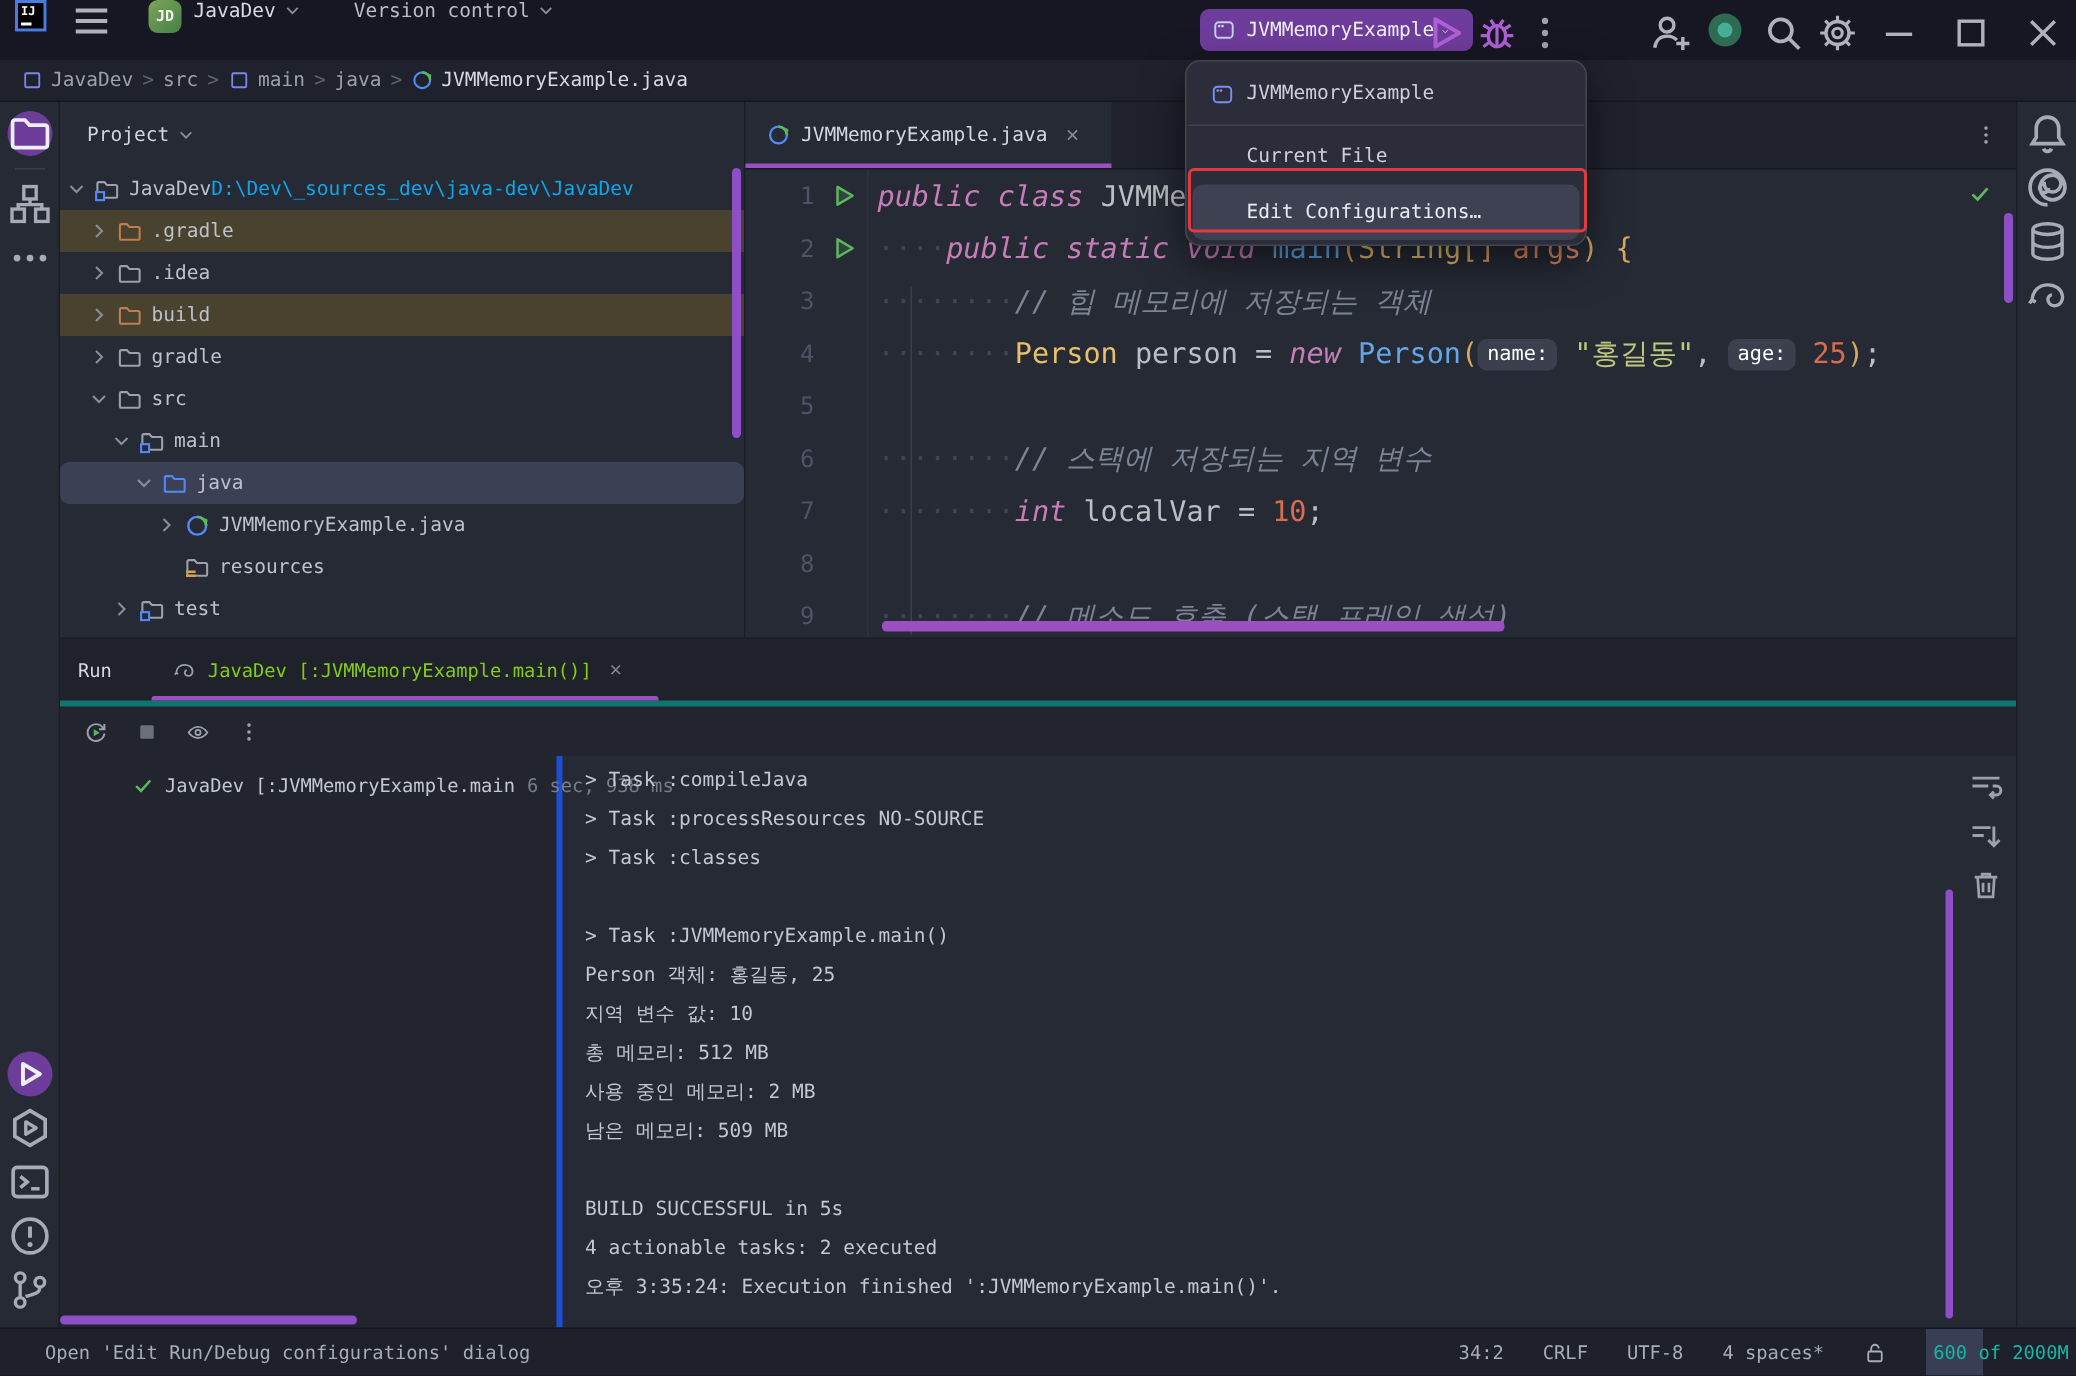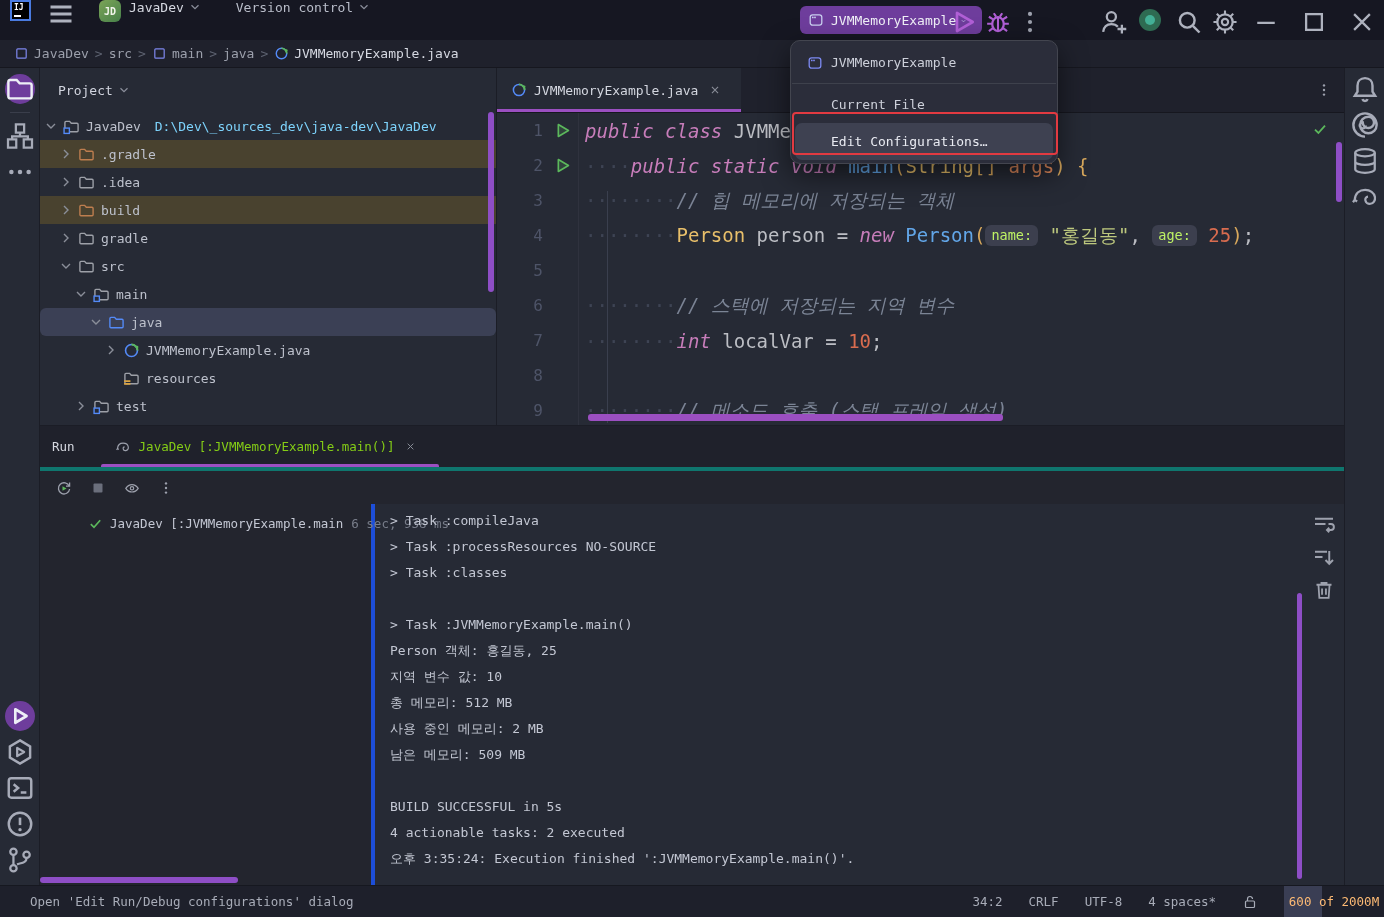--- a/index.html
+++ b/index.html
@@ -54,21 +54,21 @@
 
   
   .project-panel { position:absolute; left:40px; top:68px; width:457px; height:357px; background:#262A35; border-right:1px solid #1B1D26; }
   .pp-header { height:44px; display:flex; align-items:center; padding-left:18px; font-size:13px; color:#D2D5DF; }
   .tree { position:relative; }
   .trow { height:28px; display:flex; align-items:center; font-size:13px; color:#BDC1CC; white-space:nowrap; }
   .trow .chevbox { width:16px; height:16px; color:#8A8E99; flex:none; }
   .trow .chevbox svg { width:16px; height:16px; }
   .trow .ticon { width:17px; height:17px; margin:0 6px 0 4px; flex:none; }
   .trow .ticon svg { width:17px; height:17px; }
-  .trow .tpath { color:#7dd3fc; margin-left:14px; }
+  .trow .tpath { color:#0ea5e9; }
   .trow.olive { background:#49422F; }
   .trow.selected { background:#3B4055; border-radius:6px; }
   .ic-folder { color:#9DA0A8; }
   .ic-folder-excluded { color:#BE7E4F; }
   .ic-folder-sources { color:#548AF7; }
   .pp-scroll { position:absolute; left:448px; top:44px; width:6px; height:180px; background:#8E4EC6; border-radius:3px; }
 
   
   .editor { position:absolute; left:497px; top:68px; width:847px; height:357px; background:#262A35; }
   .tabbar { height:45px; background:#1F212C; border-bottom:1px solid #16171F; display:flex; align-items:stretch; position:relative; }
@@ -89,21 +89,21 @@
   .tok-kw { color:#C77DBA; font-style:italic; }
   .tok-pl { color:#BCBEC4; }
   .tok-typ { color:#E8BF6A; }
   .tok-mth { color:#62A6E8; }
   .tok-prm { color:#E08A5C; }
   .tok-brk { color:#D8A85C; }
   .tok-str { color:#BDC87E; }
   .tok-num { color:#D96C4F; }
   .tok-cmt { color:#7B8495; font-style:italic; }
   .tok-ws { color:#3E4454; }
-  .tok-hint { background:#3C3F4E; color:#bef264; border-radius:6px; padding:0 6px; font-size:13.5px; font-style:normal; display:inline-block; line-height:21px; vertical-align:2px; }
+  .tok-hint { background:#3C3F4E; color:#ffffff; border-radius:6px; padding:0 6px; font-size:13.5px; font-style:normal; display:inline-block; line-height:21px; vertical-align:2px; }
   .ed-hscroll { position:absolute; left:91px; top:301px; width:415px; height:7px; background:#9B4FC1; border-radius:3px; }
   .ed-vscroll { position:absolute; right:2px; top:29px; width:6px; height:60px; background:#8E4EC6; border-radius:3px; }
 
   
   .run-panel { position:absolute; left:40px; top:425px; width:1304px; height:460px; background:#262A35; border-top:1px solid #1B1D26; }
   .run-tabbar { height:45px; background:#1F212B; border-bottom:4px solid #0f766e; display:flex; align-items:center; position:relative; }
   .run-title { font-size:12.5px; color:#D5D8E0; margin-left:12px; }
   .rtab { display:flex; align-items:center; margin-left:26px; height:100%; padding:0 14px; position:relative; font-size:12.5px; color:#84cc16; }
   .rtab .svgwrap { width:16px; height:16px; color:#9DA1AD; margin-right:8px; }
   .rtab .closex { width:13px; height:13px; color:#8A8E99; margin-left:10px; }
@@ -122,21 +122,21 @@
   .console-vscroll { position:absolute; right:42px; top:89px; width:5px; height:286px; background:#8E4EC6; border-radius:3px; }
   .run-right-toolbar { position:absolute; right:0; top:0; bottom:0; width:40px; display:flex; flex-direction:column; align-items:center; padding-top:8px; gap:9px; }
   .run-right-toolbar .tb-icon { color:#9DA1AD; width:24px; height:24px; }
 
   
   .statusbar { position:absolute; left:0; bottom:0; width:100%; height:32px; background:#1E202B; border-top:1px solid #161820; display:flex; align-items:center; font-size:12.5px; color:#A8ACB8; }
   .sb-message { margin-left:30px; }
   .sb-right { margin-left:auto; display:flex; align-items:center; gap:26px; }
   .sb-item { cursor:default; }
   .sb-lock { width:16px; height:16px; color:#A8ACB8; }
-  .sb-memory { position:relative; width:100px; height:32px; display:flex; align-items:center; justify-content:center; color:#fdba74; }
+  .sb-memory { position:relative; width:100px; height:32px; display:flex; align-items:center; justify-content:center; color:#14b8a6; }
   .sb-memory .fill { position:absolute; left:0; top:0; bottom:0; width:38px; background:#3A3E54; }
   .sb-memory span { position:relative; }
 
   
   .dropdown { position:absolute; left:790px; top:40px; width:268px; background:#2B2D3A; border:1px solid #43454F; border-radius:10px; box-shadow:0 10px 28px rgba(0,0,0,.55); z-index:50; padding:3px 0; }
   .dd-item { height:37px; display:flex; align-items:center; padding-left:16px; font-size:13px; color:#CDD0DA; position:relative; }
   .dd-item .svgwrap { width:16px; height:16px; color:#7D8AF2; margin-right:8px; }
   .dd-item.noicon { padding-left:40px; }
   .dd-item.hl { background:#3E4151; border-radius:7px; margin:0 4px; padding-left:36px; color:#E9EBF2; }
   .dd-sep { height:1px; background:#3E414C; margin:2px 1px; }

